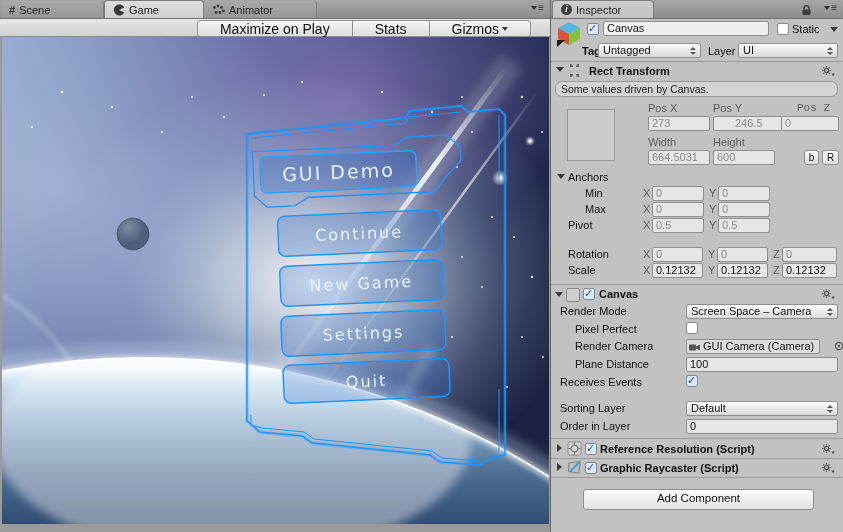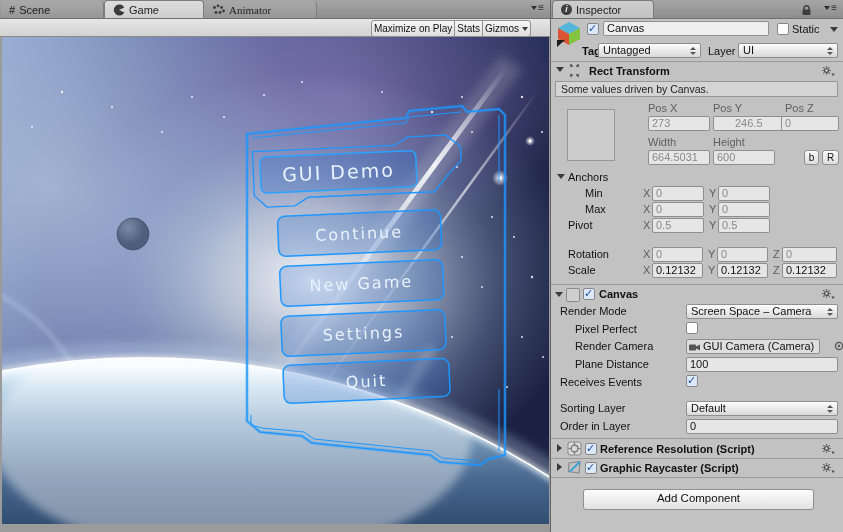--- a/index.html
+++ b/index.html
@@ -14,21 +14,21 @@
   .panemenu{position:absolute;top:3px;display:flex;align-items:center;gap:1px;color:#2e2e2e;}
   .panemenu .car{width:0;height:0;border-left:3px solid transparent;border-right:3px solid transparent;border-top:4px solid #2e2e2e;}
   .panemenu .bars{font-size:10px;line-height:10px;font-weight:bold;}
 
   
   .left-pane{position:absolute;left:0;top:0;width:550px;height:532px;background:#9b9b9b;border-right:1px solid #666;}
   .gtoolbar{position:absolute;left:0;top:19px;width:100%;height:17px;background:linear-gradient(#e6e6e6,#d2d2d2);border-bottom:1px solid #8a8a8a;}
   .aspect{position:absolute;left:2px;top:1px;width:160px;height:15px;background:linear-gradient(#f1f1f1,#e0e0e0);border:1px solid #a2a2a2;border-radius:2px;display:flex;align-items:center;padding:0 6px;justify-content:space-between;font-size:10.5px;}
   .aspect .car{width:0;height:0;border-left:3.5px solid transparent;border-right:3.5px solid transparent;border-top:4px solid #3c3c3c;}
   .tbtns{position:absolute;right:19px;top:1px;display:flex;}
-  .tbtn{height:15px;line-height:14px;font-size:10px;padding:0 2px;border:1px solid #909090;margin-left:-1px;background:linear-gradient(#f6f6f6,#dedede);display:flex;align-items:center;gap:3px;white-space:nowrap;}
+  .tbtn{height:15px;line-height:14px;font-size:14px;padding:0 22px;border:1px solid #909090;margin-left:-1px;background:linear-gradient(#f6f6f6,#dedede);display:flex;align-items:center;gap:3px;white-space:nowrap;}
   .tbtn:first-child{border-radius:3px 0 0 3px;}
   .tbtn:last-child{border-radius:0 3px 3px 0;}
   .tbtn .car{width:0;height:0;border-left:3px solid transparent;border-right:3px solid transparent;border-top:4px solid #3c3c3c;}
   .viewport{position:absolute;left:2px;top:37px;width:547px;height:487px;overflow:hidden;background:#26304f;}
 
   
   .inspector{position:absolute;left:551px;top:0;width:292px;height:532px;background:#c2c2c2;}
   .lbl{position:absolute;font-size:11px;line-height:13px;color:#111;white-space:nowrap;}
   .b{font-weight:bold;}
   .glbl{color:#5e5e5e;}
@@ -37,21 +37,21 @@
   .dd{position:absolute;height:15px;background:linear-gradient(#fdfdfd,#d9d9d9);border:1px solid #8f8f8f;border-radius:2px;box-sizing:border-box;font-size:11px;line-height:13px;padding:0 14px 0 4px;white-space:nowrap;overflow:hidden;}
   .pa{position:absolute;right:3px;top:3px;width:7px;height:8px;}
   .pa::before{content:"";position:absolute;top:0;left:0;border-left:3.5px solid transparent;border-right:3.5px solid transparent;border-bottom:3.5px solid #555;}
   .pa::after{content:"";position:absolute;bottom:0;left:0;border-left:3.5px solid transparent;border-right:3.5px solid transparent;border-top:3.5px solid #555;}
   .cb{position:absolute;width:12px;height:12px;background:#fdfdfd;border:1px solid #878787;border-radius:2px;box-sizing:border-box;}
   .cb.on{background:#dce9fb;}
   .cb.on::after{content:"✓";position:absolute;left:0px;top:-2px;font-size:11px;font-weight:bold;color:#1d4f9e;}
   .fo{position:absolute;width:0;height:0;border-left:4px solid transparent;border-right:4px solid transparent;border-top:5px solid #3a3a3a;}
   .fo.c{border-top:4px solid transparent;border-bottom:4px solid transparent;border-left:5px solid #3a3a3a;border-right:none;}
   .sep{position:absolute;left:0;width:100%;height:1px;background:#9a9a9a;}
-  .helpbox{position:absolute;left:4px;top:81px;width:283px;height:16px;background:#d4d4d4;border:1px solid #979797;border-radius:0;box-sizing:border-box;font-size:10.5px;line-height:14px;padding-left:5px;color:#222;}
+  .helpbox{position:absolute;left:4px;top:81px;width:283px;height:16px;background:#d4d4d4;border:1px solid #979797;border-radius:7px;box-sizing:border-box;font-size:10.5px;line-height:14px;padding-left:5px;color:#222;}
   .preview{position:absolute;left:16px;top:9px;width:46px;height:50px;background:#cccccc;border:1px solid #989898;}
   .minibtn{position:absolute;height:15px;border:1px solid #8f8f8f;border-radius:3px;background:linear-gradient(#fafafa,#dddddd);font-size:10px;line-height:13px;text-align:center;box-sizing:border-box;}
   .addbtn{position:absolute;left:32px;top:489px;width:229px;height:19px;border:1px solid #8f8f8f;border-radius:3px;background:linear-gradient(#fcfcfc,#e2e2e2);font-size:11.5px;line-height:17px;text-align:center;color:#111;}
   .icon{position:absolute;}
   .sceneicon{font-size:11px;font-weight:bold;color:#3a3a3a;}
   .infoicon{display:inline-block;width:11px;height:11px;border-radius:50%;background:#3f3f3f;color:#eee;font-size:8.5px;line-height:11px;text-align:center;font-weight:bold;font-style:italic;}
 
   
   .mt{font-family:"DejaVu Sans",sans-serif;fill:#e9f2ff;letter-spacing:2px;}
 </style>
@@ -65,21 +65,21 @@
       <div class="tab" style="margin-left:1px;width:86px;">
         <span class="sceneicon">#</span>
         <span>Scene</span>
       </div>
       <div class="tab active" style="width:82px;">
         <svg width="12" height="12" viewBox="0 0 16 16">
             <path d="M8,8 L15,4.6 A7.4,7.4 0 1,0 15,11.4 Z" fill="#3b3b3b"></path>
           </svg>
         <span>Game</span>
       </div>
-      <div class="tab" style="width:96px;font-family:Liberation Serif, serif;">
+      <div class="tab" style="width:96px;">
         <svg width="13" height="12" viewBox="0 0 13 12">
             <g fill="#3b3b3b">
               <circle cx="2.5" cy="3.5" r="1.4"></circle>
               <circle cx="6" cy="1.8" r="1.4"></circle>
               <circle cx="9.5" cy="3.5" r="1.4"></circle>
               <circle cx="4" cy="8.5" r="1.4"></circle>
               <circle cx="8" cy="8.5" r="1.4"></circle>
               <circle cx="11.5" cy="7" r="1.4"></circle>
             </g>
           </svg>
@@ -303,21 +303,21 @@
         </g>
       <path d="M10.5,8.5 h3.2 l-1.6,2.8 z" fill="#4a4a4a"></path>
     </svg>
 
     <div class="helpbox">Some values driven by Canvas.</div>
 
     <div style="position:absolute;left:0;top:100px;width:292px;height:68px;">
       <div class="preview"></div>
       <span class="lbl glbl" style="left:97px;top:2px;">Pos X</span>
       <span class="lbl glbl" style="left:162px;top:2px;">Pos Y</span>
-      <span class="lbl glbl" style="left:234px;top:2px;">Pos Z</span>
+      <span class="lbl glbl" style="left:246px;top:2px;font-family:Liberation Mono, monospace;">Pos Z</span>
       <div class="fld dis" style="left:97px;top:16px;width:62px;">273</div>
       <div class="fld dis" style="left:162px;top:16px;width:86px;padding-left:21px;">246.5</div>
       <div class="fld dis" style="left:230px;top:16px;width:58px;">0</div>
       <span class="lbl glbl" style="left:97px;top:36px;">Width</span>
       <span class="lbl glbl" style="left:162px;top:36px;">Height</span>
       <div class="fld dis" style="left:97px;top:50px;width:62px;">664.5031</div>
       <div class="fld dis" style="left:162px;top:50px;width:62px;">600</div>
       <div class="minibtn" style="left:253px;top:50px;width:15px;">b</div>
       <div class="minibtn" style="left:271px;top:50px;width:17px;">R</div>
     </div>

